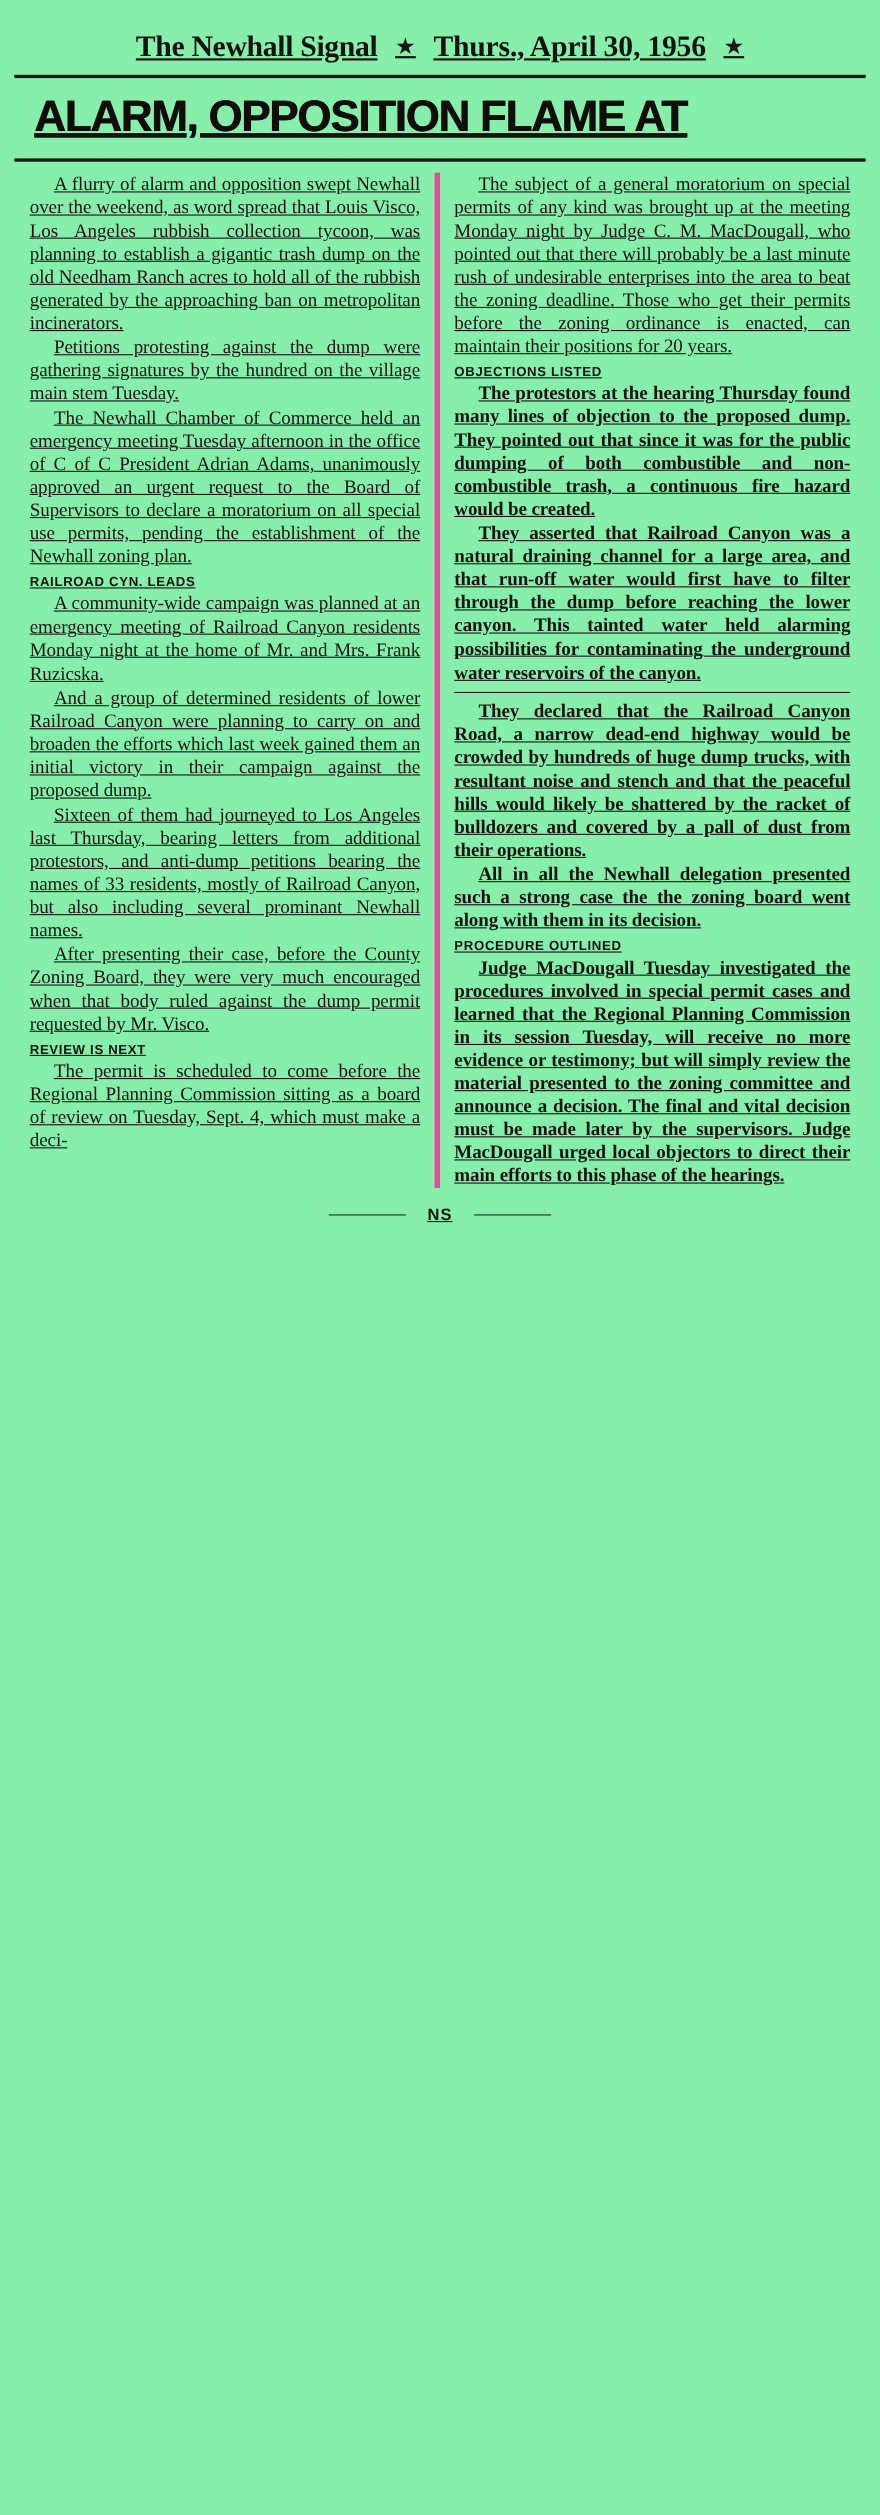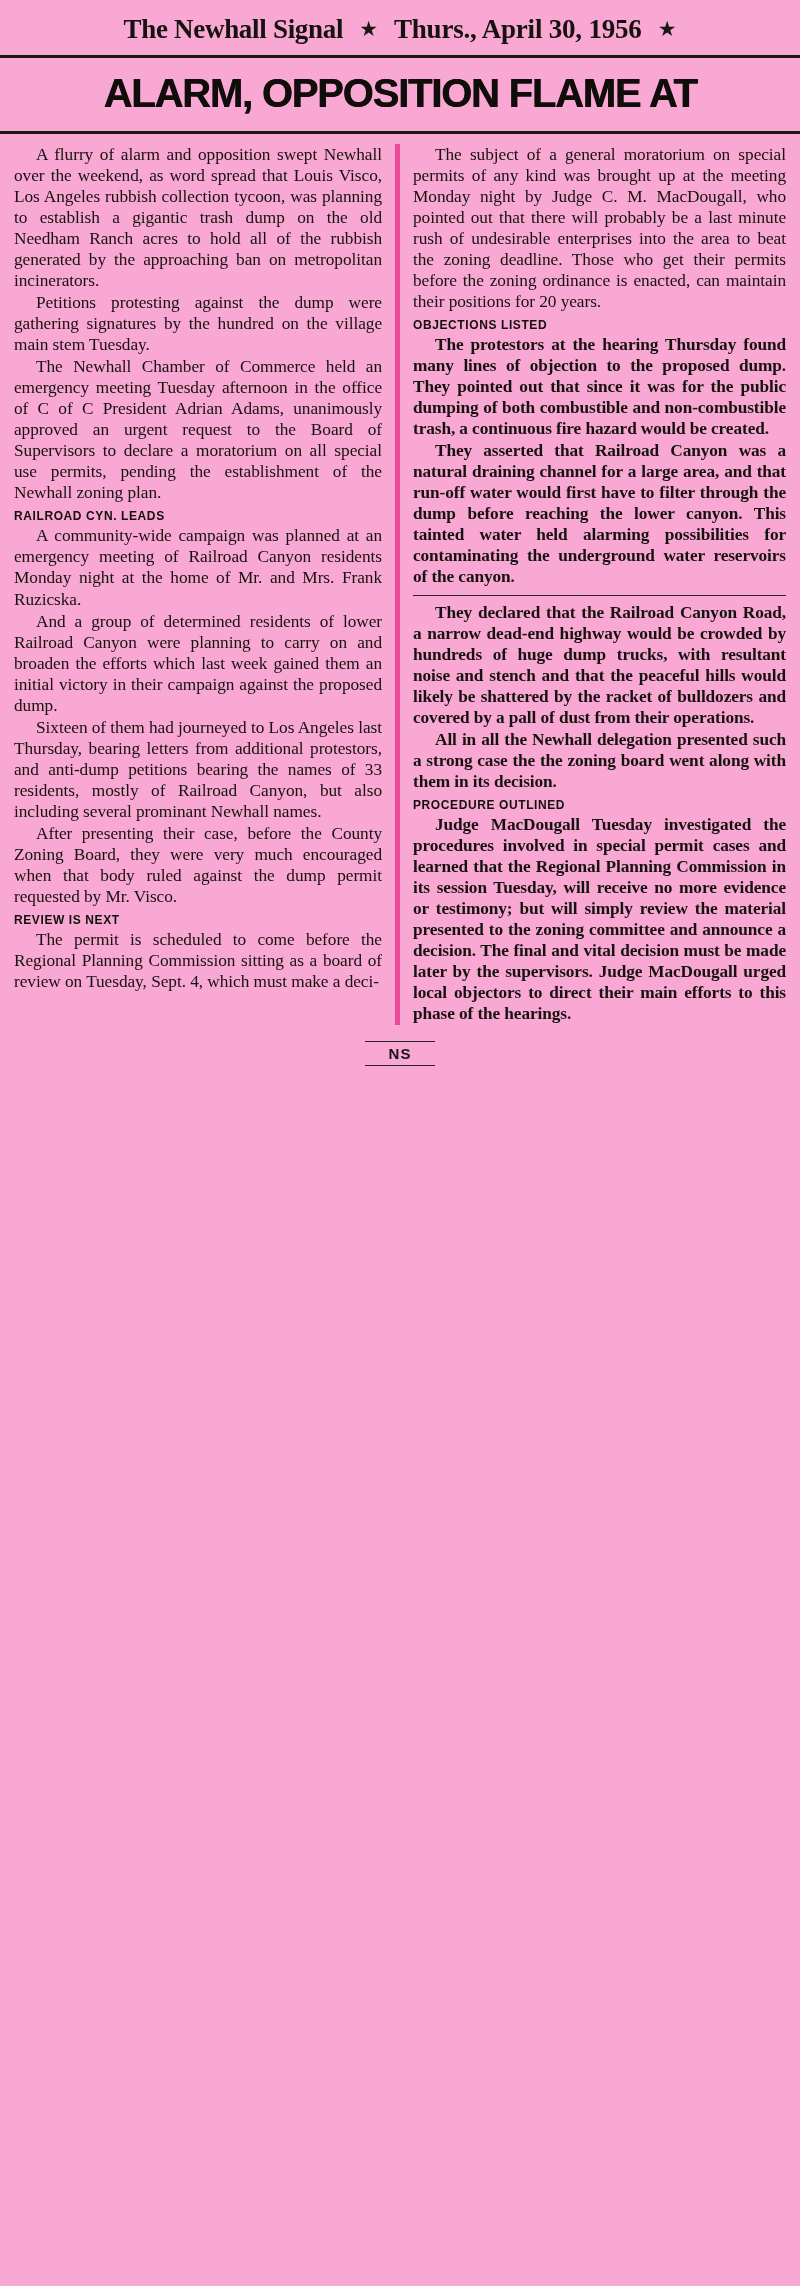--- a/index.html
+++ b/index.html
@@ -9,23 +9,24 @@
   }
   body {
     width: 800px;
     font-family: "Liberation Serif", serif;
     color: #16120f;
   }
   .page {
     position: relative;
     width: 800px;
     min-height: 2286px;
-    background: #f9a8d4;
+    background: #86efac;
     box-sizing: border-box;
-    padding: 0;
+    padding: 13px;
+    text-decoration: underline;
   }
 
   
   .masthead {
     display: flex;
     align-items: center;
     justify-content: center;
     gap: 16px;
     padding: 14px 24px 10px 24px;
     border-bottom: 3px solid #1b1714;
@@ -54,21 +55,20 @@
   .headline-block {
     border-bottom: 3px solid #1b1714;
     padding: 12px 18px 14px 18px;
   }
   .headline {
     font-family: "Liberation Sans", sans-serif;
     font-weight: bold;
     font-size: 40px;
     line-height: 1.18;
     letter-spacing: -1.2px;
-    text-align: center;
     margin: 0;
     color: #100d0b;
     text-shadow: 0.6px 0 0 #100d0b;
   }
   .headline .l2 { display: block; }
 
   
   .columns {
     display: flex;
     padding: 10px 14px 6px 14px;
@@ -117,23 +117,22 @@
   }
   .faded {
     color: #6d6762;
   }
 
   
   .footer {
     display: flex;
     justify-content: center;
     align-items: center;
-    gap: 3px;
+    gap: 20px;
     padding: 10px 0 16px 0;
-    flex-direction: column;
   }
   .footer .dash {
     display: inline-block;
     width: 70px;
     border-top: 1px solid #2a2522;
     height: 0;
   }
   .footer .sig {
     font-family: "Liberation Sans", sans-serif;
     font-size: 15px;

